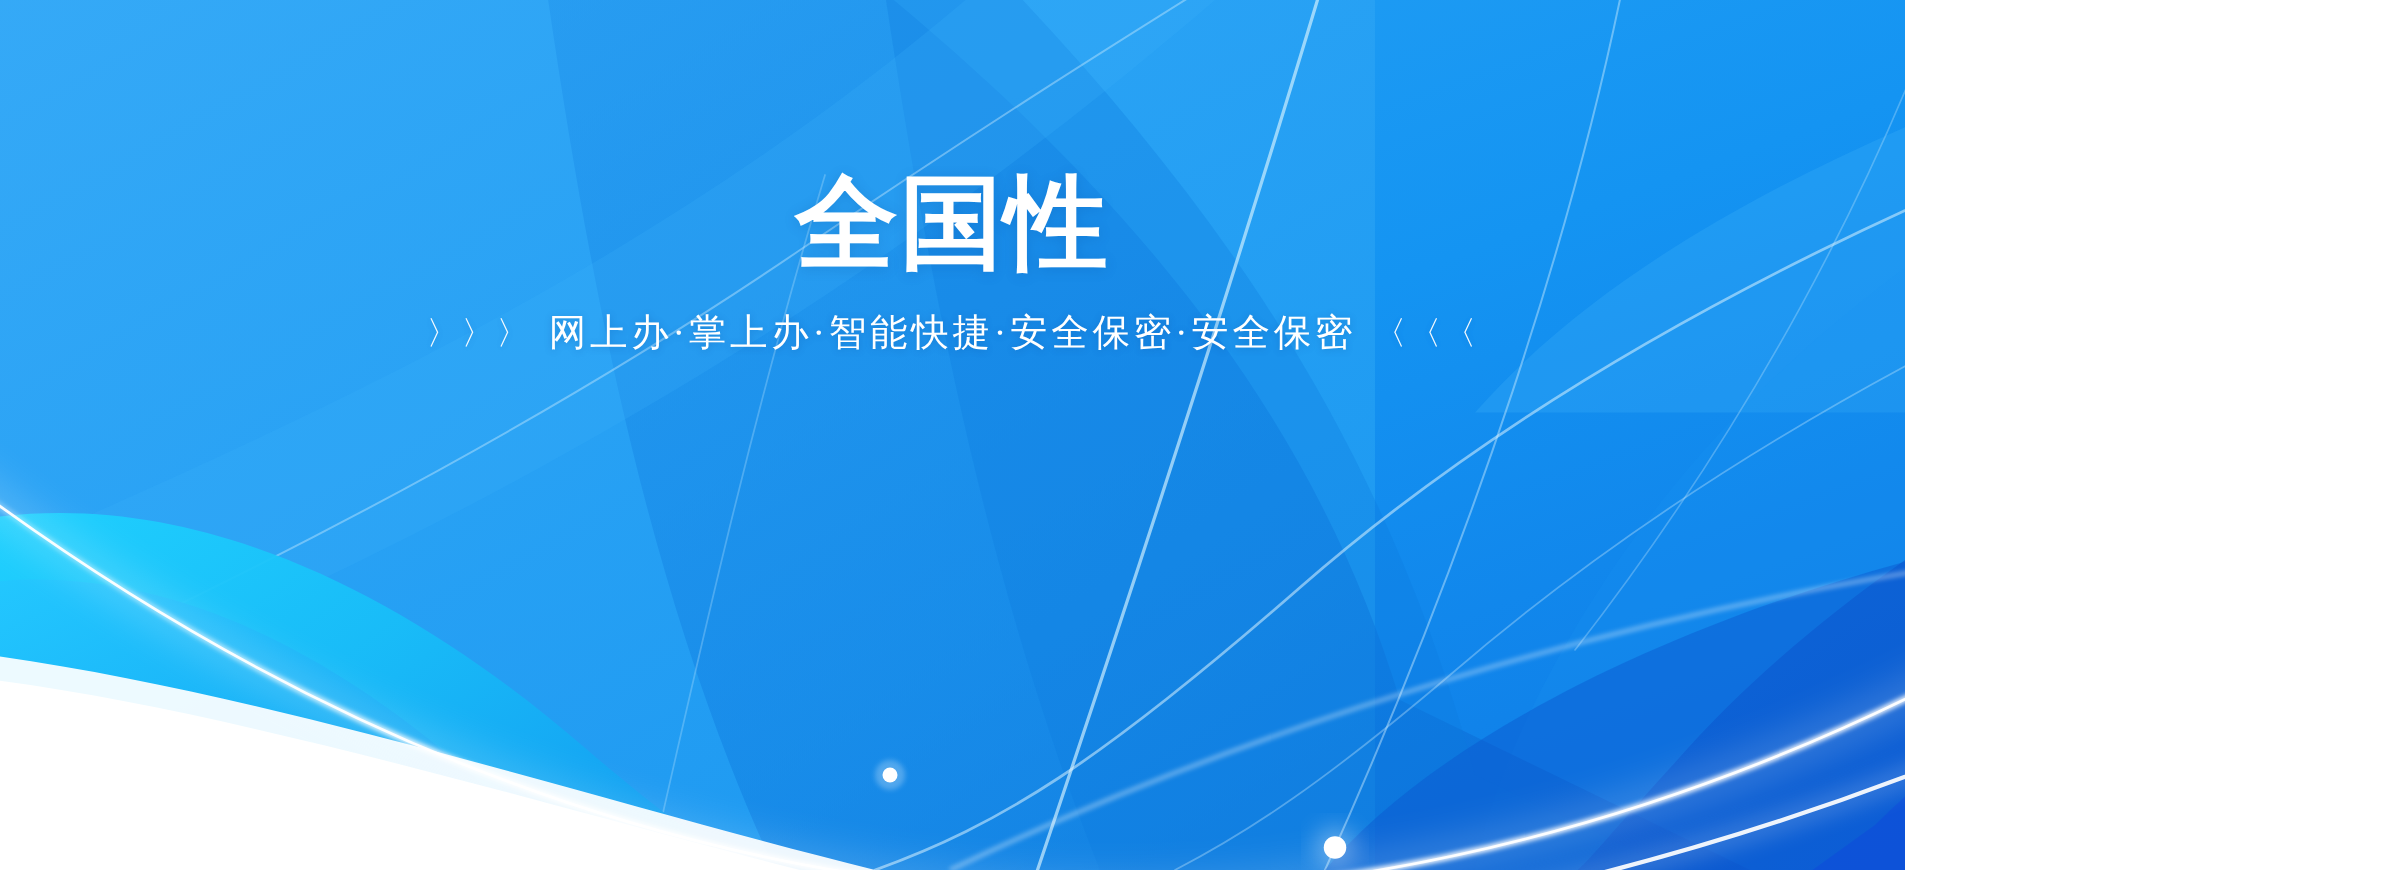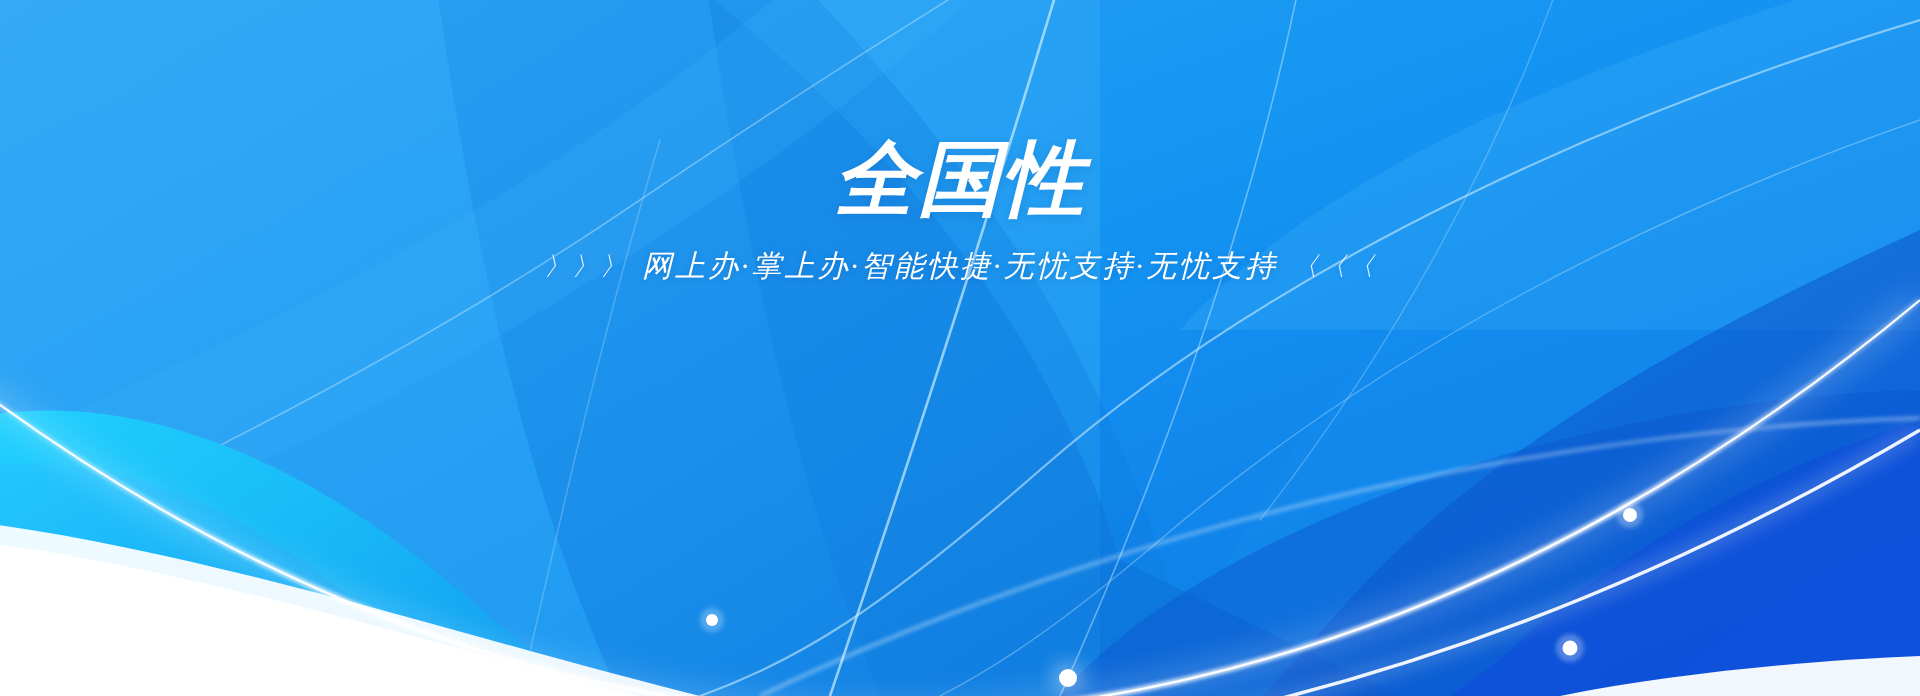--- a/index.html
+++ b/index.html
@@ -1,22 +1,21 @@
 <!DOCTYPE html>
 <html><head>
 <meta charset="utf-8">
 <style>
   html,body{margin:0;padding:0;background:#fff;}
   body{font-family:"Liberation Sans",sans-serif;}
   #banner{
     position:relative;
-    width:1920px;height:696px;
+    width:1524px;height:696px;
     overflow:hidden;
     background:#1a9bf0;
-    font-style:italic;
   }
   #bg{position:absolute;inset:0;width:1920px;height:696px;display:block;}
   #content{
     position:absolute;inset:0;
     display:flex;flex-direction:column;
     align-items:center;
     z-index:5;
     pointer-events:none;
   }
   .headline-wrap{margin-top:138px;text-align:center;pointer-events:auto;}
@@ -171,18 +170,18 @@
       <circle cx="712" cy="620" r="12" fill="#ffffff" opacity="0.25" filter="url(#blurTiny)"></circle>
     </g>
   </svg>
 
   <div id="content">
     <div class="headline-wrap">
       <div class="hl1">全国性</div>
     </div>
     <div class="sub">
       <span class="chev">〉〉〉</span>
-      <span class="subtext">网上办·掌上办·智能快捷·无忧支持·无忧支持</span>
+      <span class="subtext">网上办·掌上办·智能快捷·安全保密·安全保密</span>
       <span class="chev">〈〈〈</span>
     </div>
   </div>
 
 </div>
 
 </body></html>

